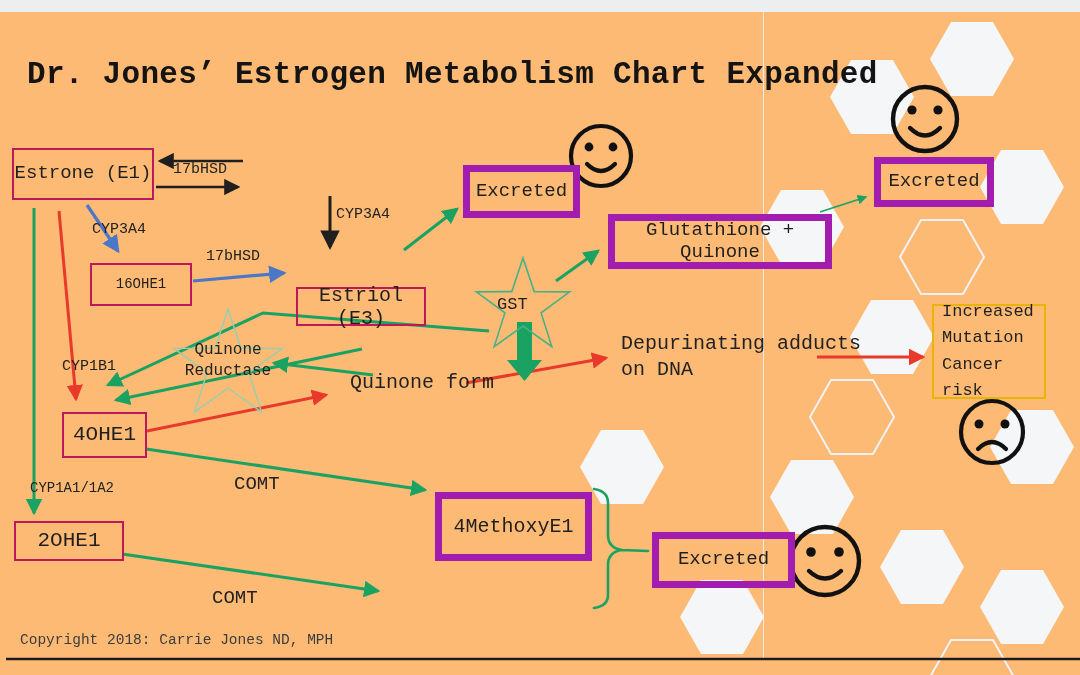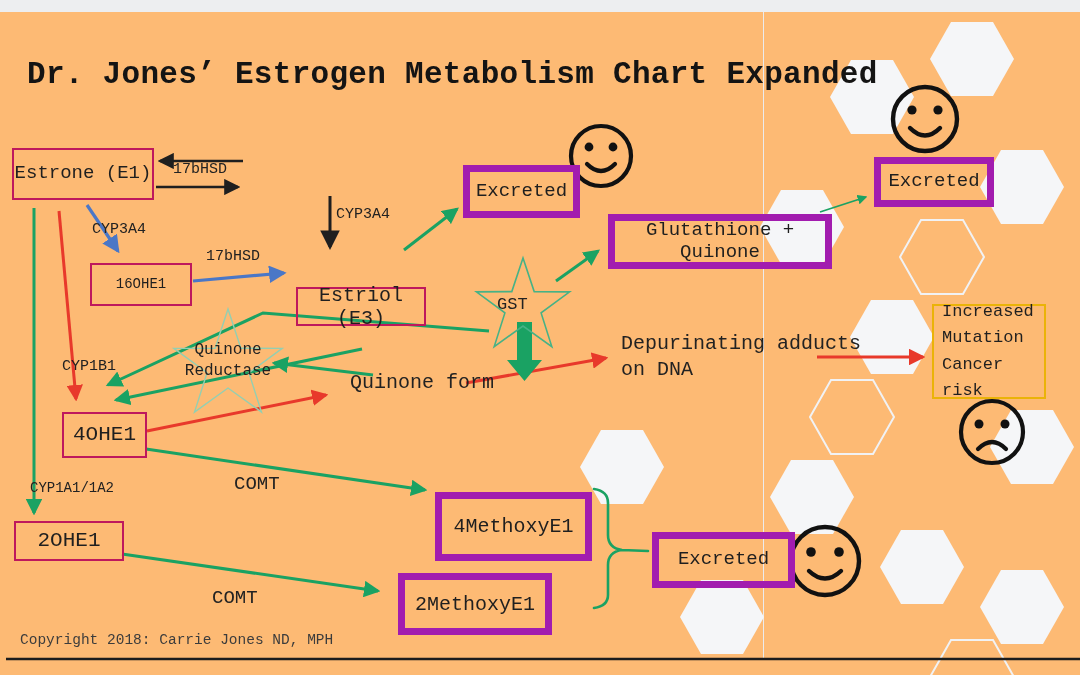--- a/index.html
+++ b/index.html
@@ -146,21 +146,20 @@
   <div class="node bk" style="left:12px;top:148px;width:138px;height:48px;font-size:19px;">Estrone (E1)</div>
   <div class="node bk" style="left:90px;top:263px;width:98px;height:39px;font-size:14px;">16OHE1</div>
   <div class="node bk" style="left:296px;top:255px;width:126px;height:35px;font-size:20px;margin-top:32px;">Estriol (E3)</div>
   <div class="node bk" style="left:62px;top:412px;width:81px;height:42px;font-size:21px;">4OHE1</div>
   <div class="node bk" style="left:14px;top:521px;width:106px;height:36px;font-size:21px;">2OHE1</div>
 
   <div class="node gr" style="left:463px;top:165px;width:103px;height:39px;font-size:19px;">Excreted</div>
   <div class="node gr" style="left:874px;top:157px;width:106px;height:36px;font-size:19px;">Excreted</div>
   <div class="node gr" style="left:608px;top:214px;width:210px;height:41px;font-size:19px;">Glutathione + Quinone</div>
   <div class="node gr" style="left:435px;top:492px;width:143px;height:55px;font-size:20px;">4MethoxyE1</div>
-  <div class="node gr" style="left:398px;top:573px;width:140px;height:48px;font-size:20px;">2MethoxyE1</div>
   <div class="node gr" style="left:652px;top:532px;width:129px;height:42px;font-size:19px;">Excreted</div>
   <div class="node rd preline leftalign" style="left:932px;top:304px;width:102px;height:91px;font-size:17px;line-height:1.55;padding-left:8px;">Increased
 Mutation
 Cancer risk</div>
 
   <div class="lbl" style="left:168px;top:161px;width:64px;text-align:center;font-size:15px;">17bHSD</div>
   <div class="lbl" style="left:92px;top:221px;font-size:15px;">CYP3A4</div>
   <div class="lbl" style="left:206px;top:248px;font-size:15px;">17bHSD</div>
   <div class="lbl" style="left:336px;top:206px;font-size:15px;">CYP3A4</div>
   <div class="lbl" style="left:62px;top:347px;font-size:15px;margin-top:11px;">CYP1B1</div>

